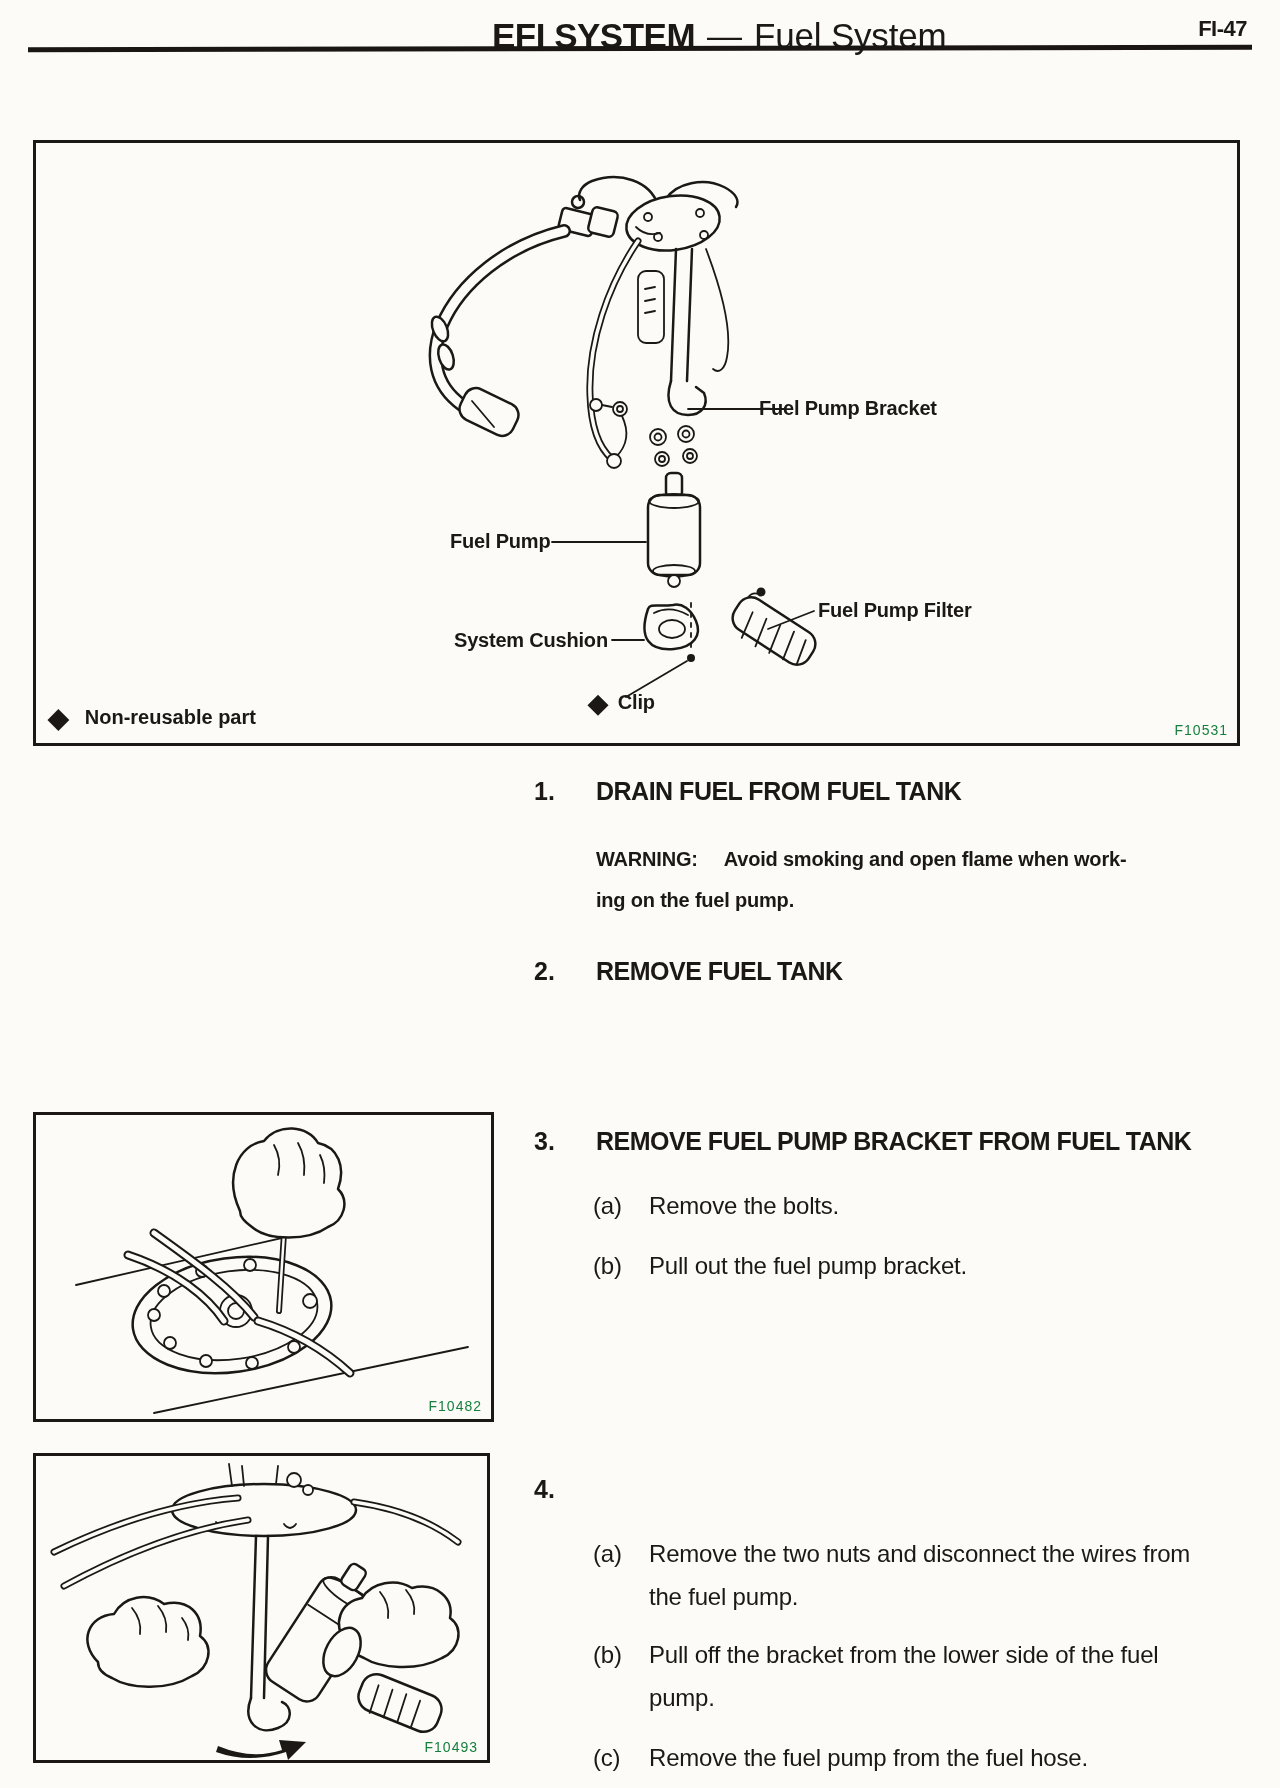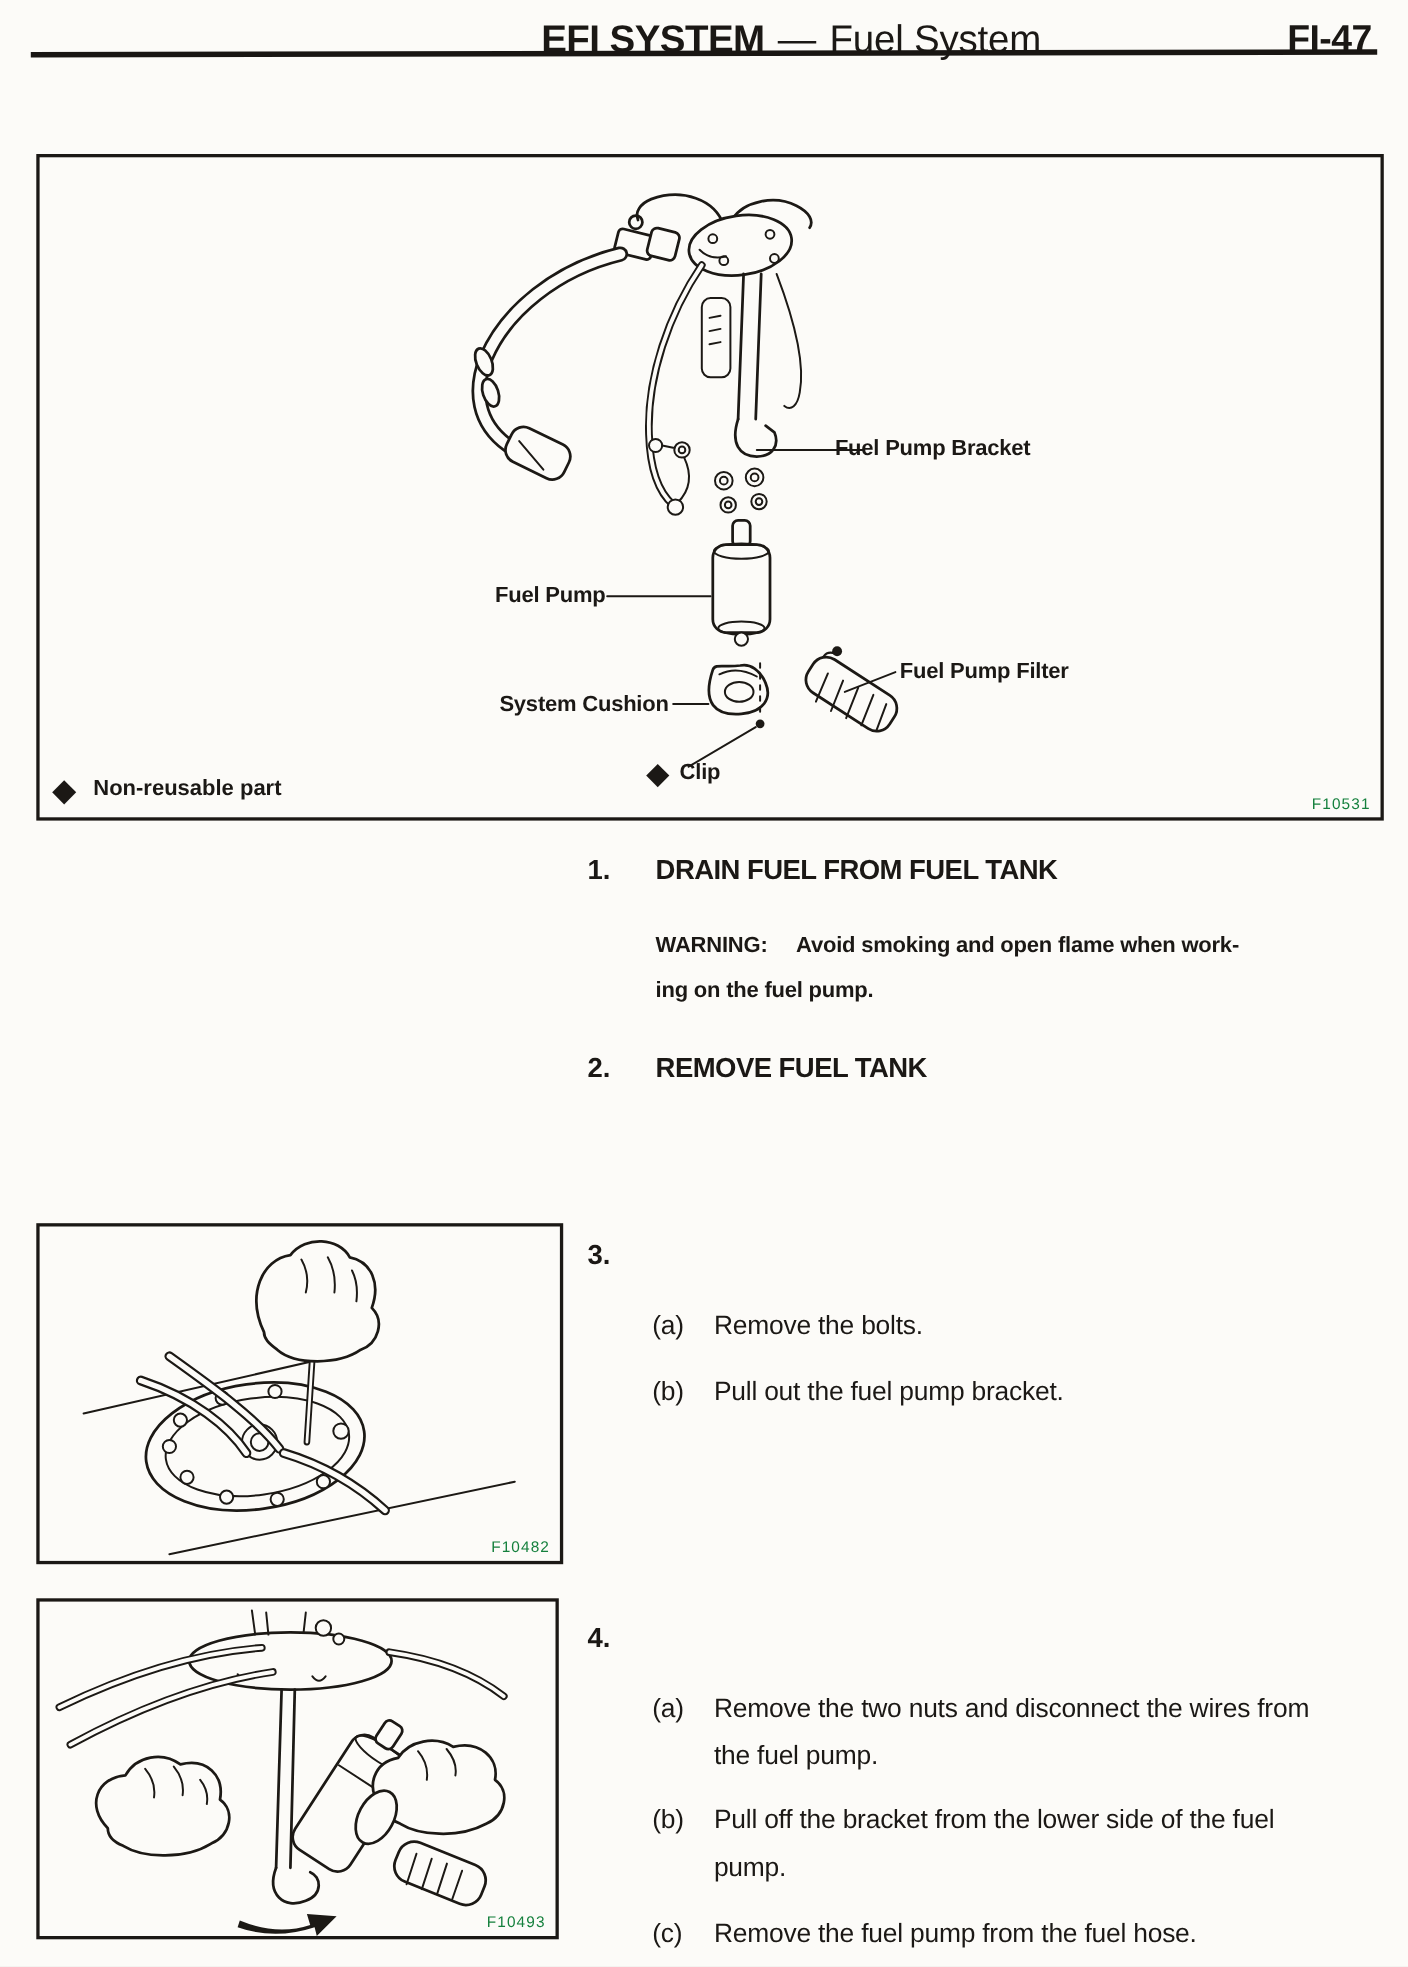--- a/index.html
+++ b/index.html
@@ -10,26 +10,26 @@
     background:#fcfbf8;
     font-family:"Liberation Sans",sans-serif;
     color:#1b1815;
     overflow:hidden;
   }
   
   .hdr-center{position:absolute;left:492px;top:16px;font-size:35px;white-space:nowrap;}
   .hdr-section{font-weight:700;letter-spacing:-0.5px;}
   .hdr-sep{margin:0 12px;font-weight:400;}
   .hdr-sub{font-weight:400;letter-spacing:-0.2px;}
-  .hdr-page{position:absolute;right:33px;top:16px;font-size:34px;font-weight:700;letter-spacing:-0.5px;margin-left:20px;}
+  .hdr-page{position:absolute;right:33px;top:16px;font-size:22px;font-weight:700;letter-spacing:-0.5px;margin-left:20px;}
   .hdr-rule{position:absolute;left:28px;top:46px;width:1224px;height:5px;background:#191613;transform:rotate(-0.12deg);}
   
   .title{position:absolute;left:538px;top:78px;font-size:31px;font-weight:700;letter-spacing:-0.6px;white-space:nowrap;}
   
-  .figbox{position:absolute;border:3px solid #1b1815;padding-left:18px;}
+  .figbox{position:absolute;border:3px solid #1b1815;}
   .figbox svg{position:absolute;left:0;top:0;}
   .figno{position:absolute;right:9px;bottom:5px;font-size:14px;letter-spacing:1px;color:#15803d;}
   
   .dlabel{position:absolute;font-size:20px;font-weight:700;letter-spacing:-0.2px;white-space:nowrap;}
   .diamond{font-size:25px;line-height:20px;vertical-align:-2px;}
   .legend{position:absolute;left:12px;top:563px;font-size:20px;font-weight:700;display:flex;align-items:center;}
   .legend .diamond{margin-right:16px;font-size:27px;}
   .cliplab{display:flex;align-items:center;}
   .cliplab .diamond{margin-right:10px;font-size:26px;}
   
@@ -220,20 +220,21 @@
       </g>
       <g>
         <path class="ink fillw" d="M 204,96 C 188,62 202,30 228,26 C 242,8 272,10 282,28 C 302,32 310,52 302,74 C 314,86 308,106 292,112 C 272,126 232,126 216,112 C 208,106 204,102 204,96 Z"></path>
         <path class="ink-thin" d="M 238,30 q 8,14 4,30 M 262,28 q 8,14 6,32 M 284,40 q 6,12 4,28"></path>
       </g>
     </svg>
     <span class="figno">F10482</span>
   </div>
 
   <div class="step-num" style="left:534px;top:1127px;">3.</div>
+  <div class="step-head" style="left:596px;top:1127px;">REMOVE FUEL PUMP BRACKET FROM FUEL TANK</div>
   <div class="subitem" style="top:1184px;">
     <span class="tag">(a)</span>
     <span class="lines">
         <div>Remove the bolts.</div>
       </span>
   </div>
   <div class="subitem" style="top:1244px;">
     <span class="tag">(b)</span>
     <span class="lines">
         <div>Pull out the fuel pump bracket.</div>

